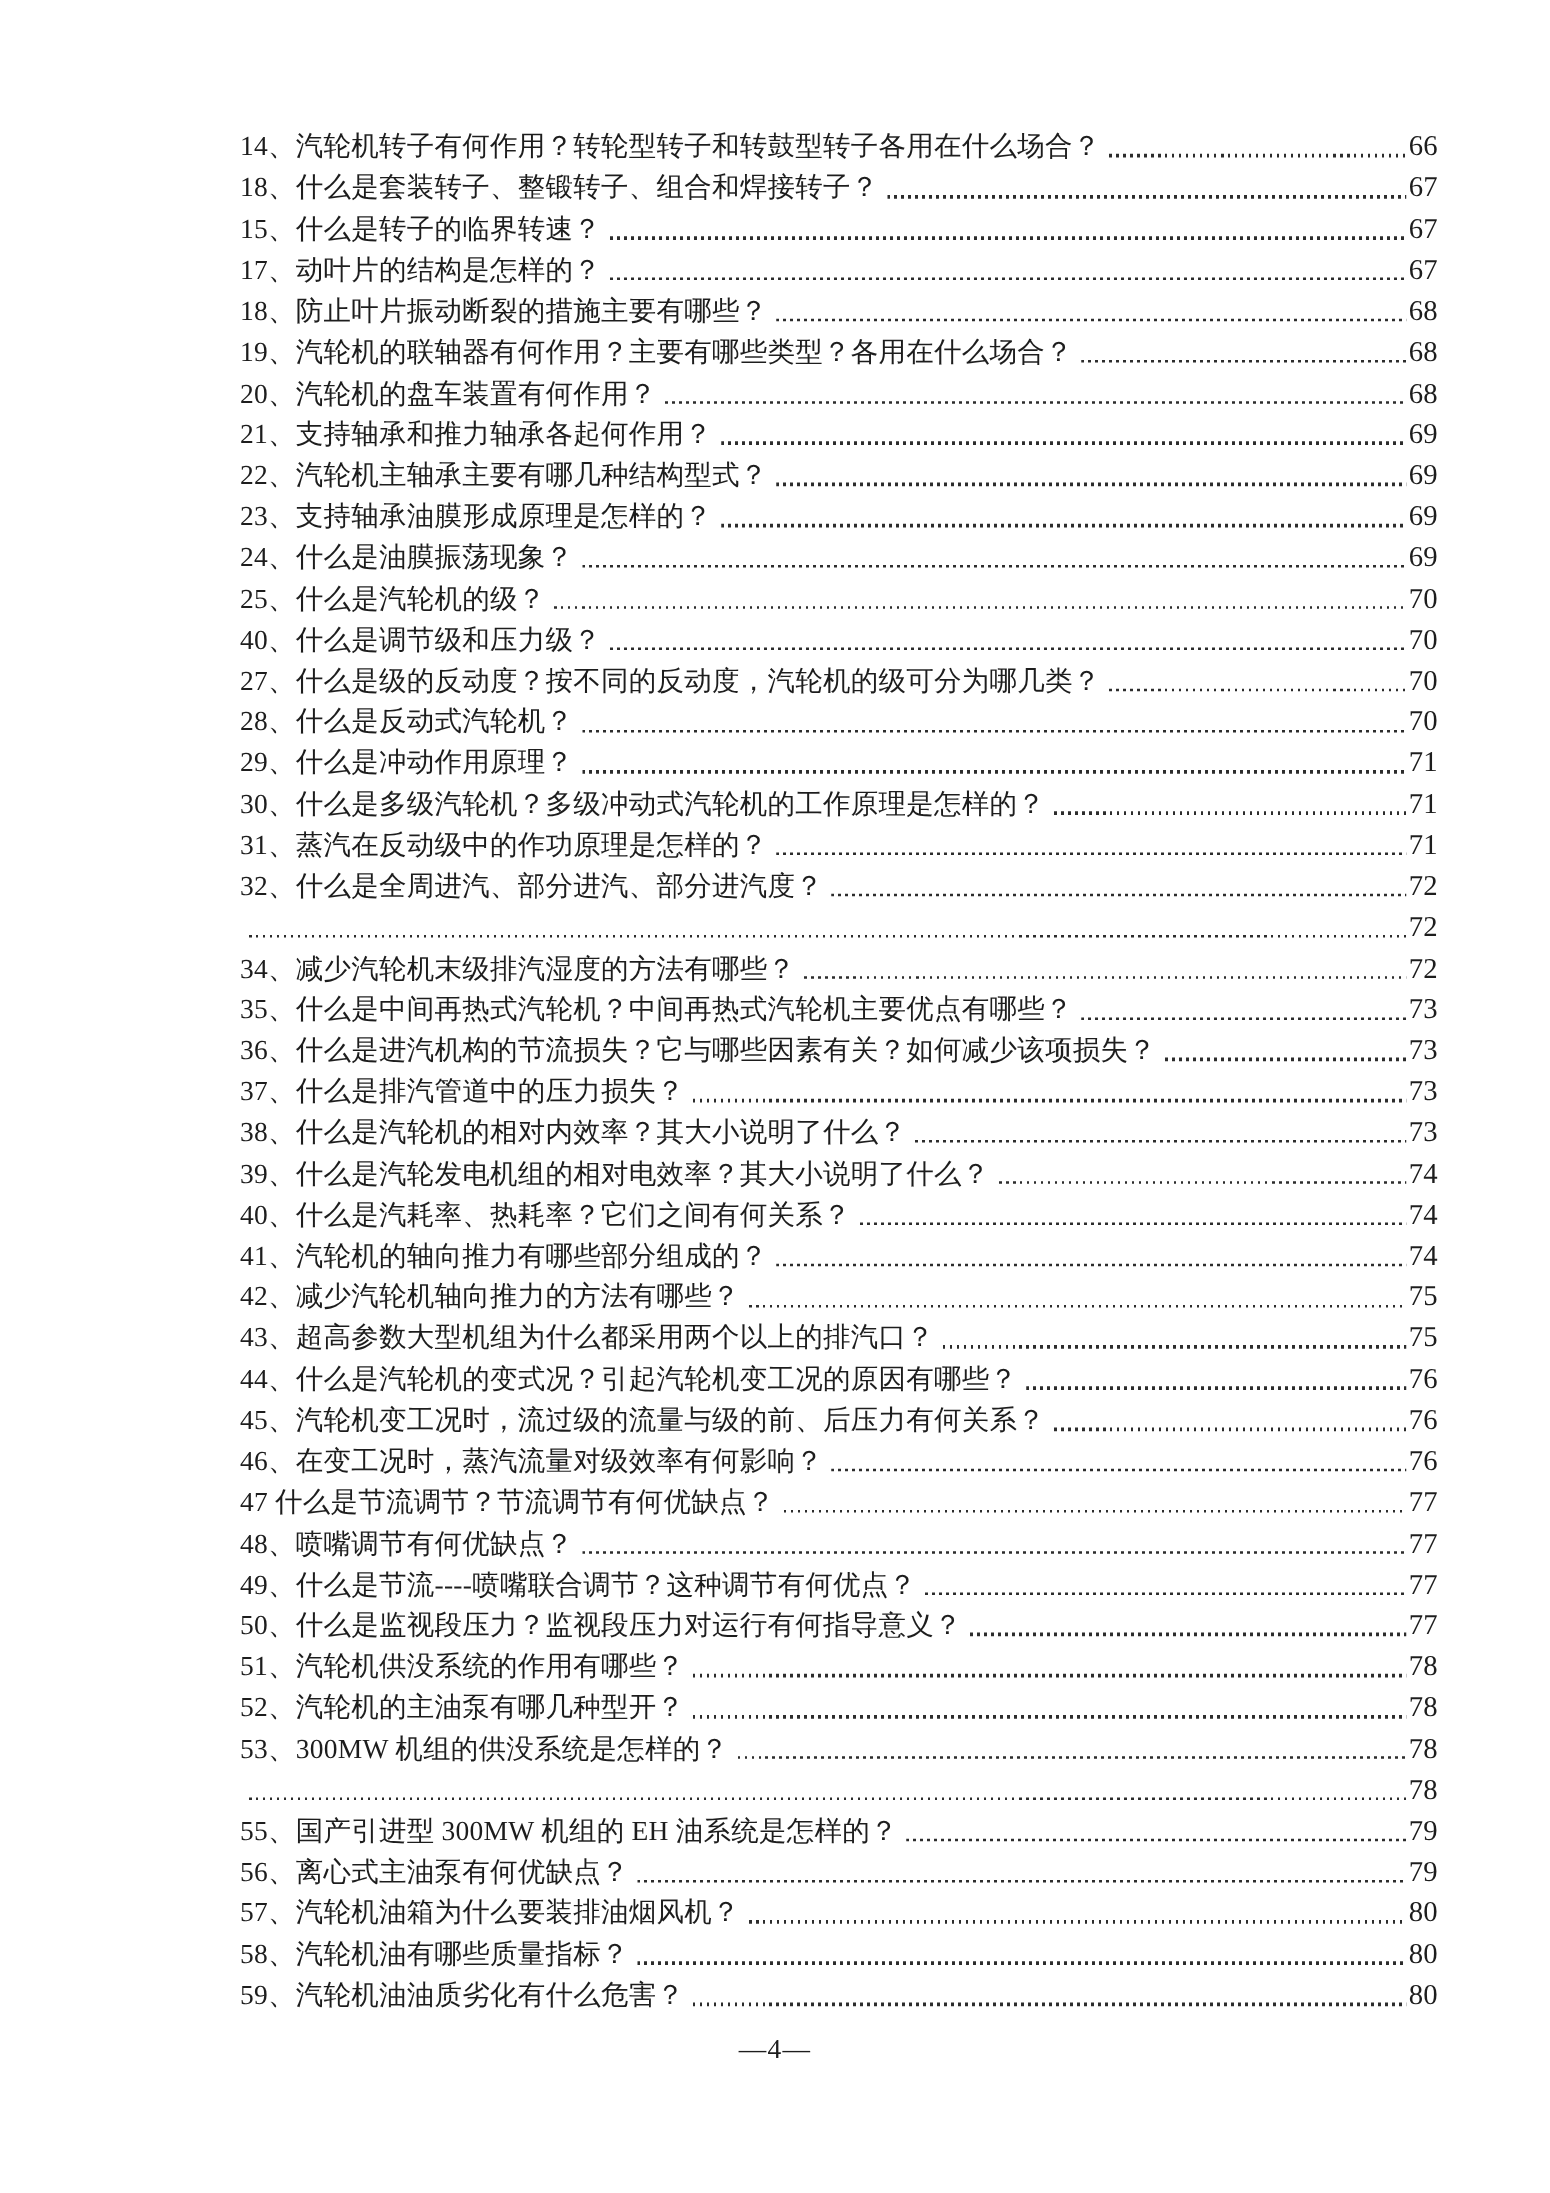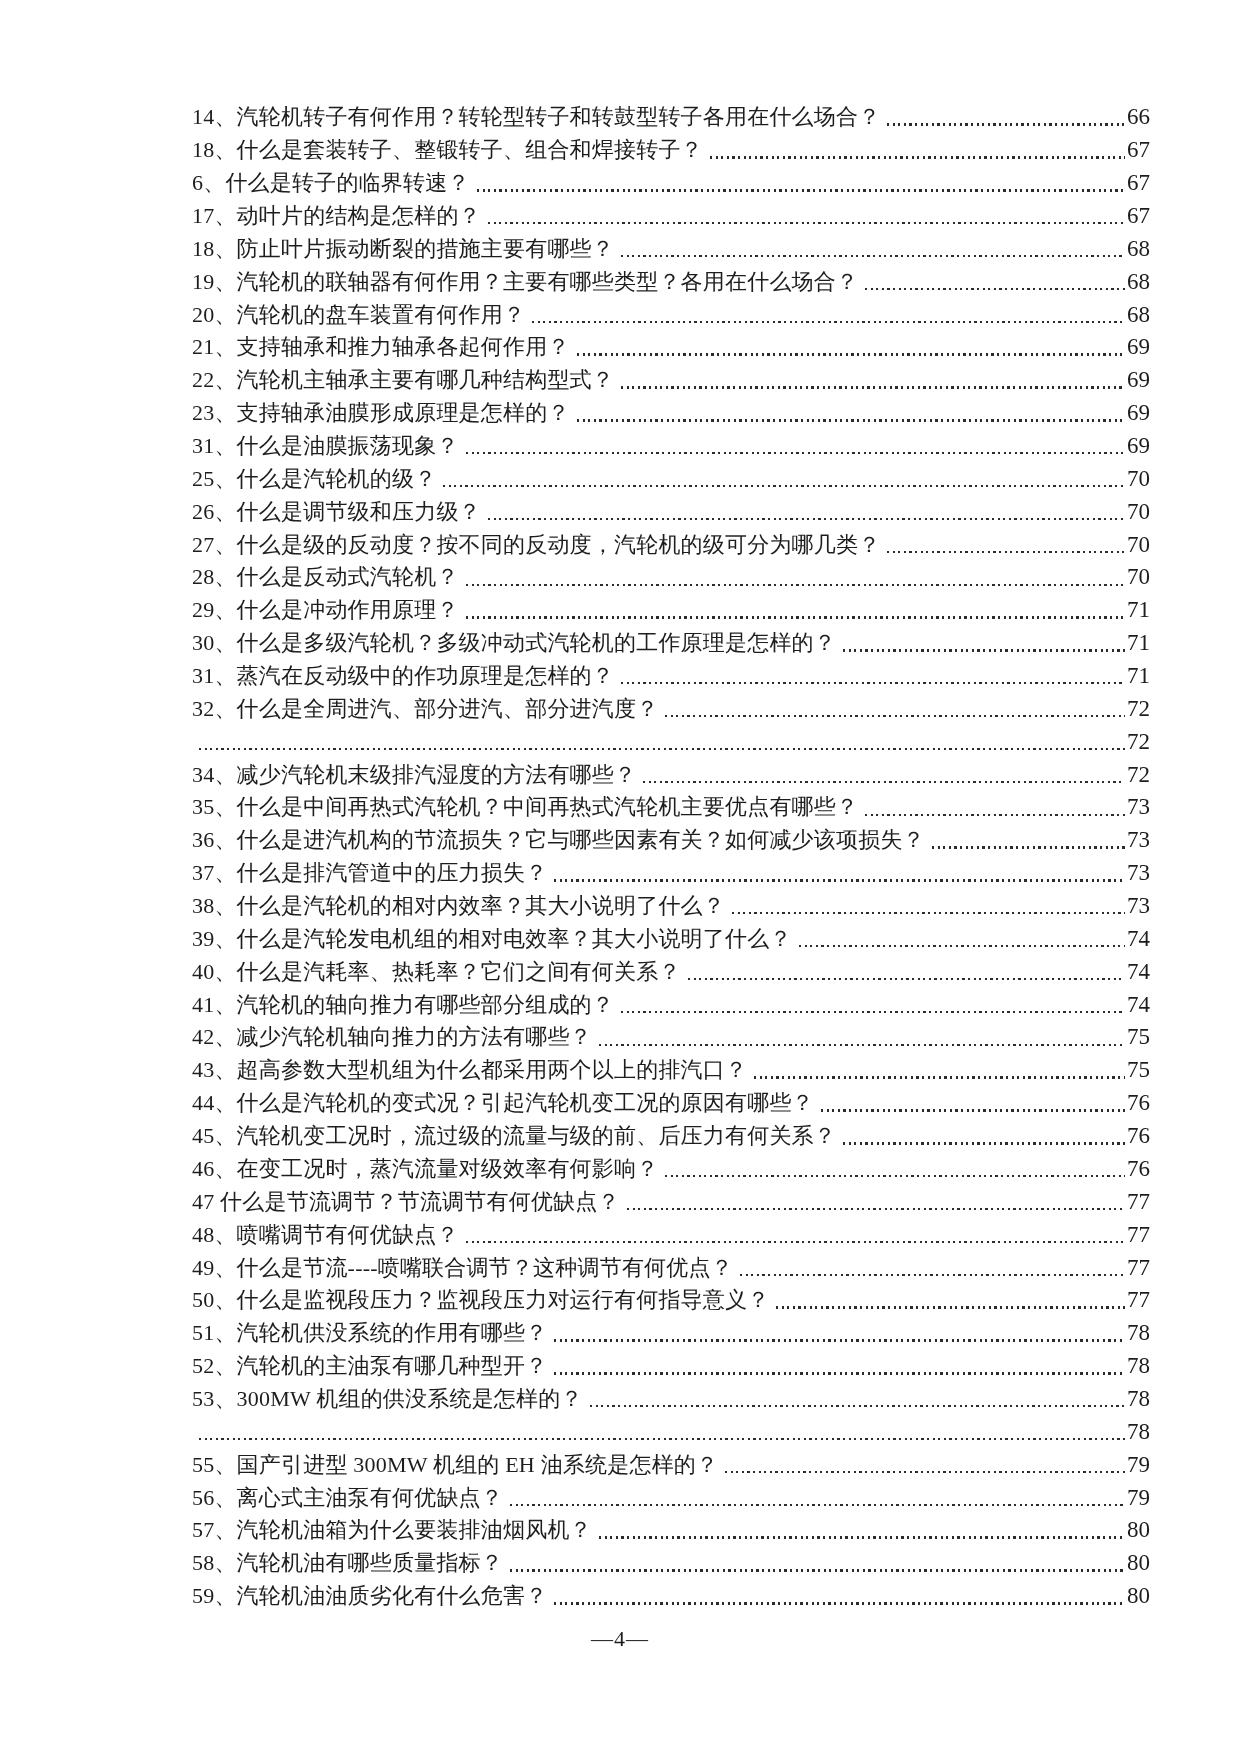--- a/index.html
+++ b/index.html
@@ -65,21 +65,21 @@
     <span class="pg">66</span>
   </div>
 
   <div class="row">
     <span class="lbl">18、什么是套装转子、整锻转子、组合和焊接转子？</span>
     <span class="leader"></span>
     <span class="pg">67</span>
   </div>
 
   <div class="row">
-    <span class="lbl">6、什么是转子的临界转速？</span>
+    <span class="lbl">15、什么是转子的临界转速？</span>
     <span class="leader"></span>
     <span class="pg">67</span>
   </div>
 
   <div class="row">
     <span class="lbl">17、动叶片的结构是怎样的？</span>
     <span class="leader"></span>
     <span class="pg">67</span>
   </div>
 
@@ -113,33 +113,33 @@
     <span class="pg">69</span>
   </div>
 
   <div class="row">
     <span class="lbl">23、支持轴承油膜形成原理是怎样的？</span>
     <span class="leader"></span>
     <span class="pg">69</span>
   </div>
 
   <div class="row">
-    <span class="lbl">31、什么是油膜振荡现象？</span>
+    <span class="lbl">24、什么是油膜振荡现象？</span>
     <span class="leader"></span>
     <span class="pg">69</span>
   </div>
 
   <div class="row">
     <span class="lbl">25、什么是汽轮机的级？</span>
     <span class="leader"></span>
     <span class="pg">70</span>
   </div>
 
   <div class="row">
-    <span class="lbl">26、什么是调节级和压力级？</span>
+    <span class="lbl">40、什么是调节级和压力级？</span>
     <span class="leader"></span>
     <span class="pg">70</span>
   </div>
 
   <div class="row">
     <span class="lbl">27、什么是级的反动度？按不同的反动度，汽轮机的级可分为哪几类？</span>
     <span class="leader"></span>
     <span class="pg">70</span>
   </div>
 

